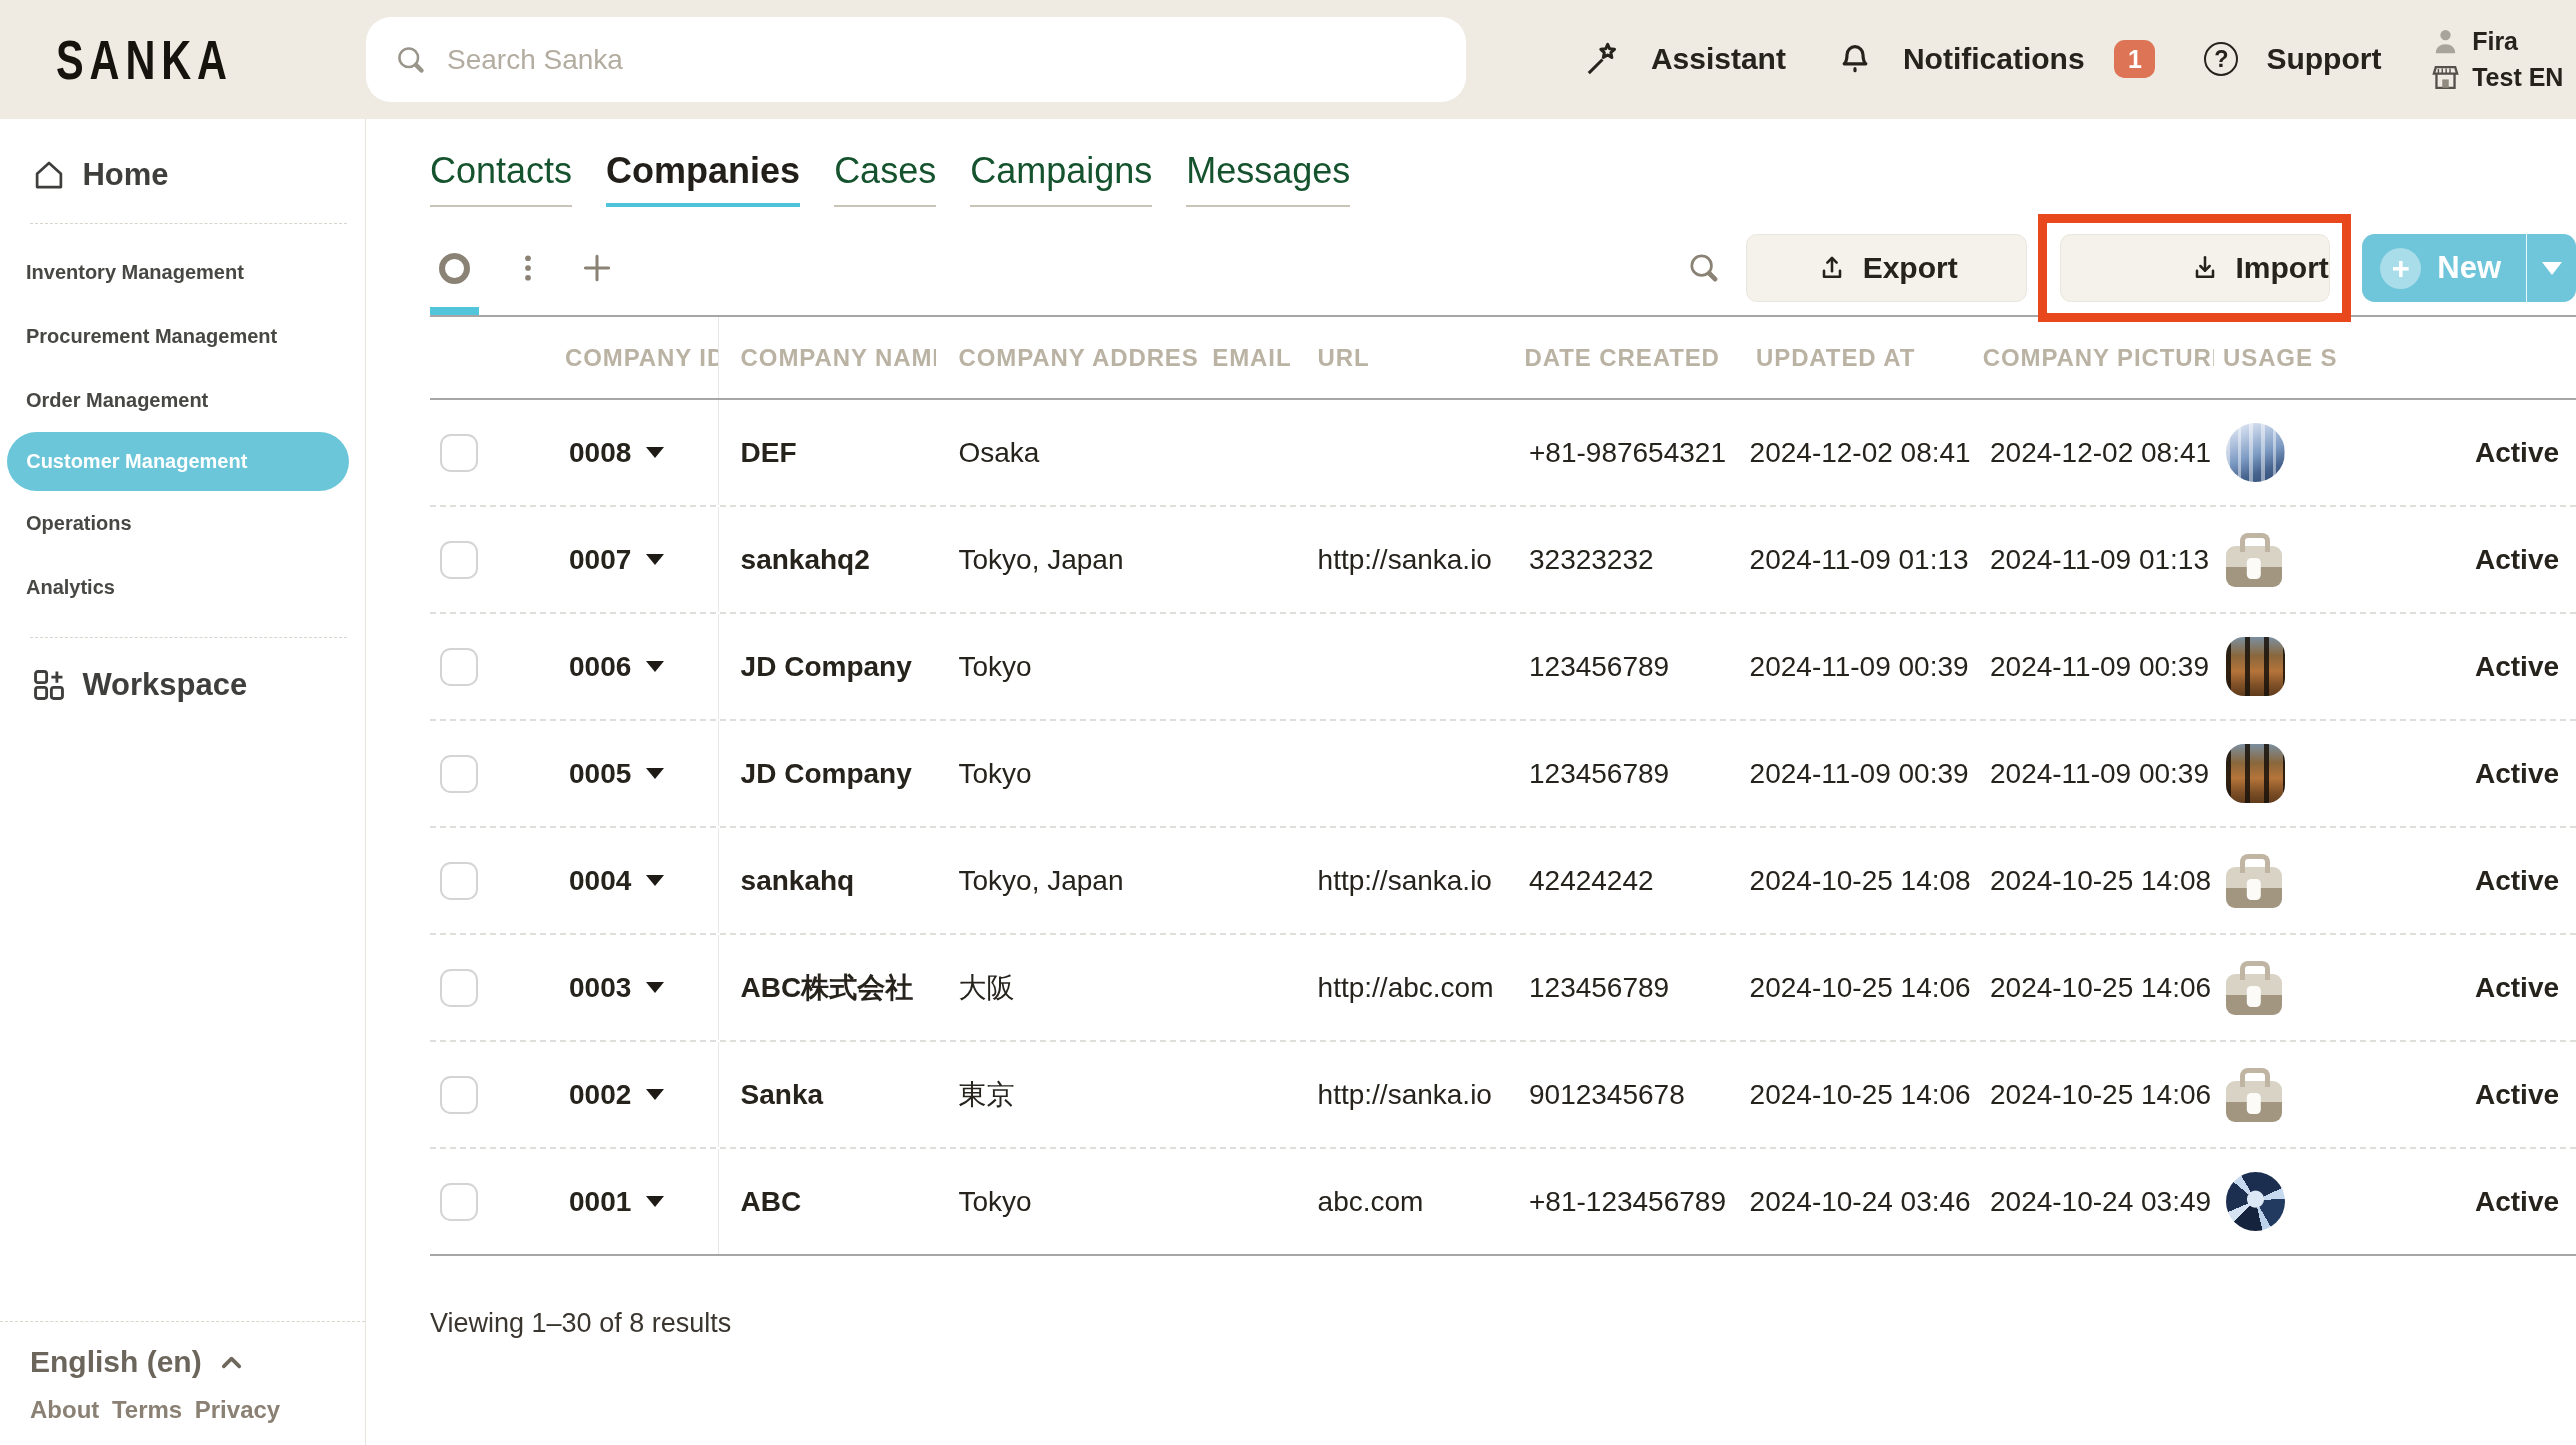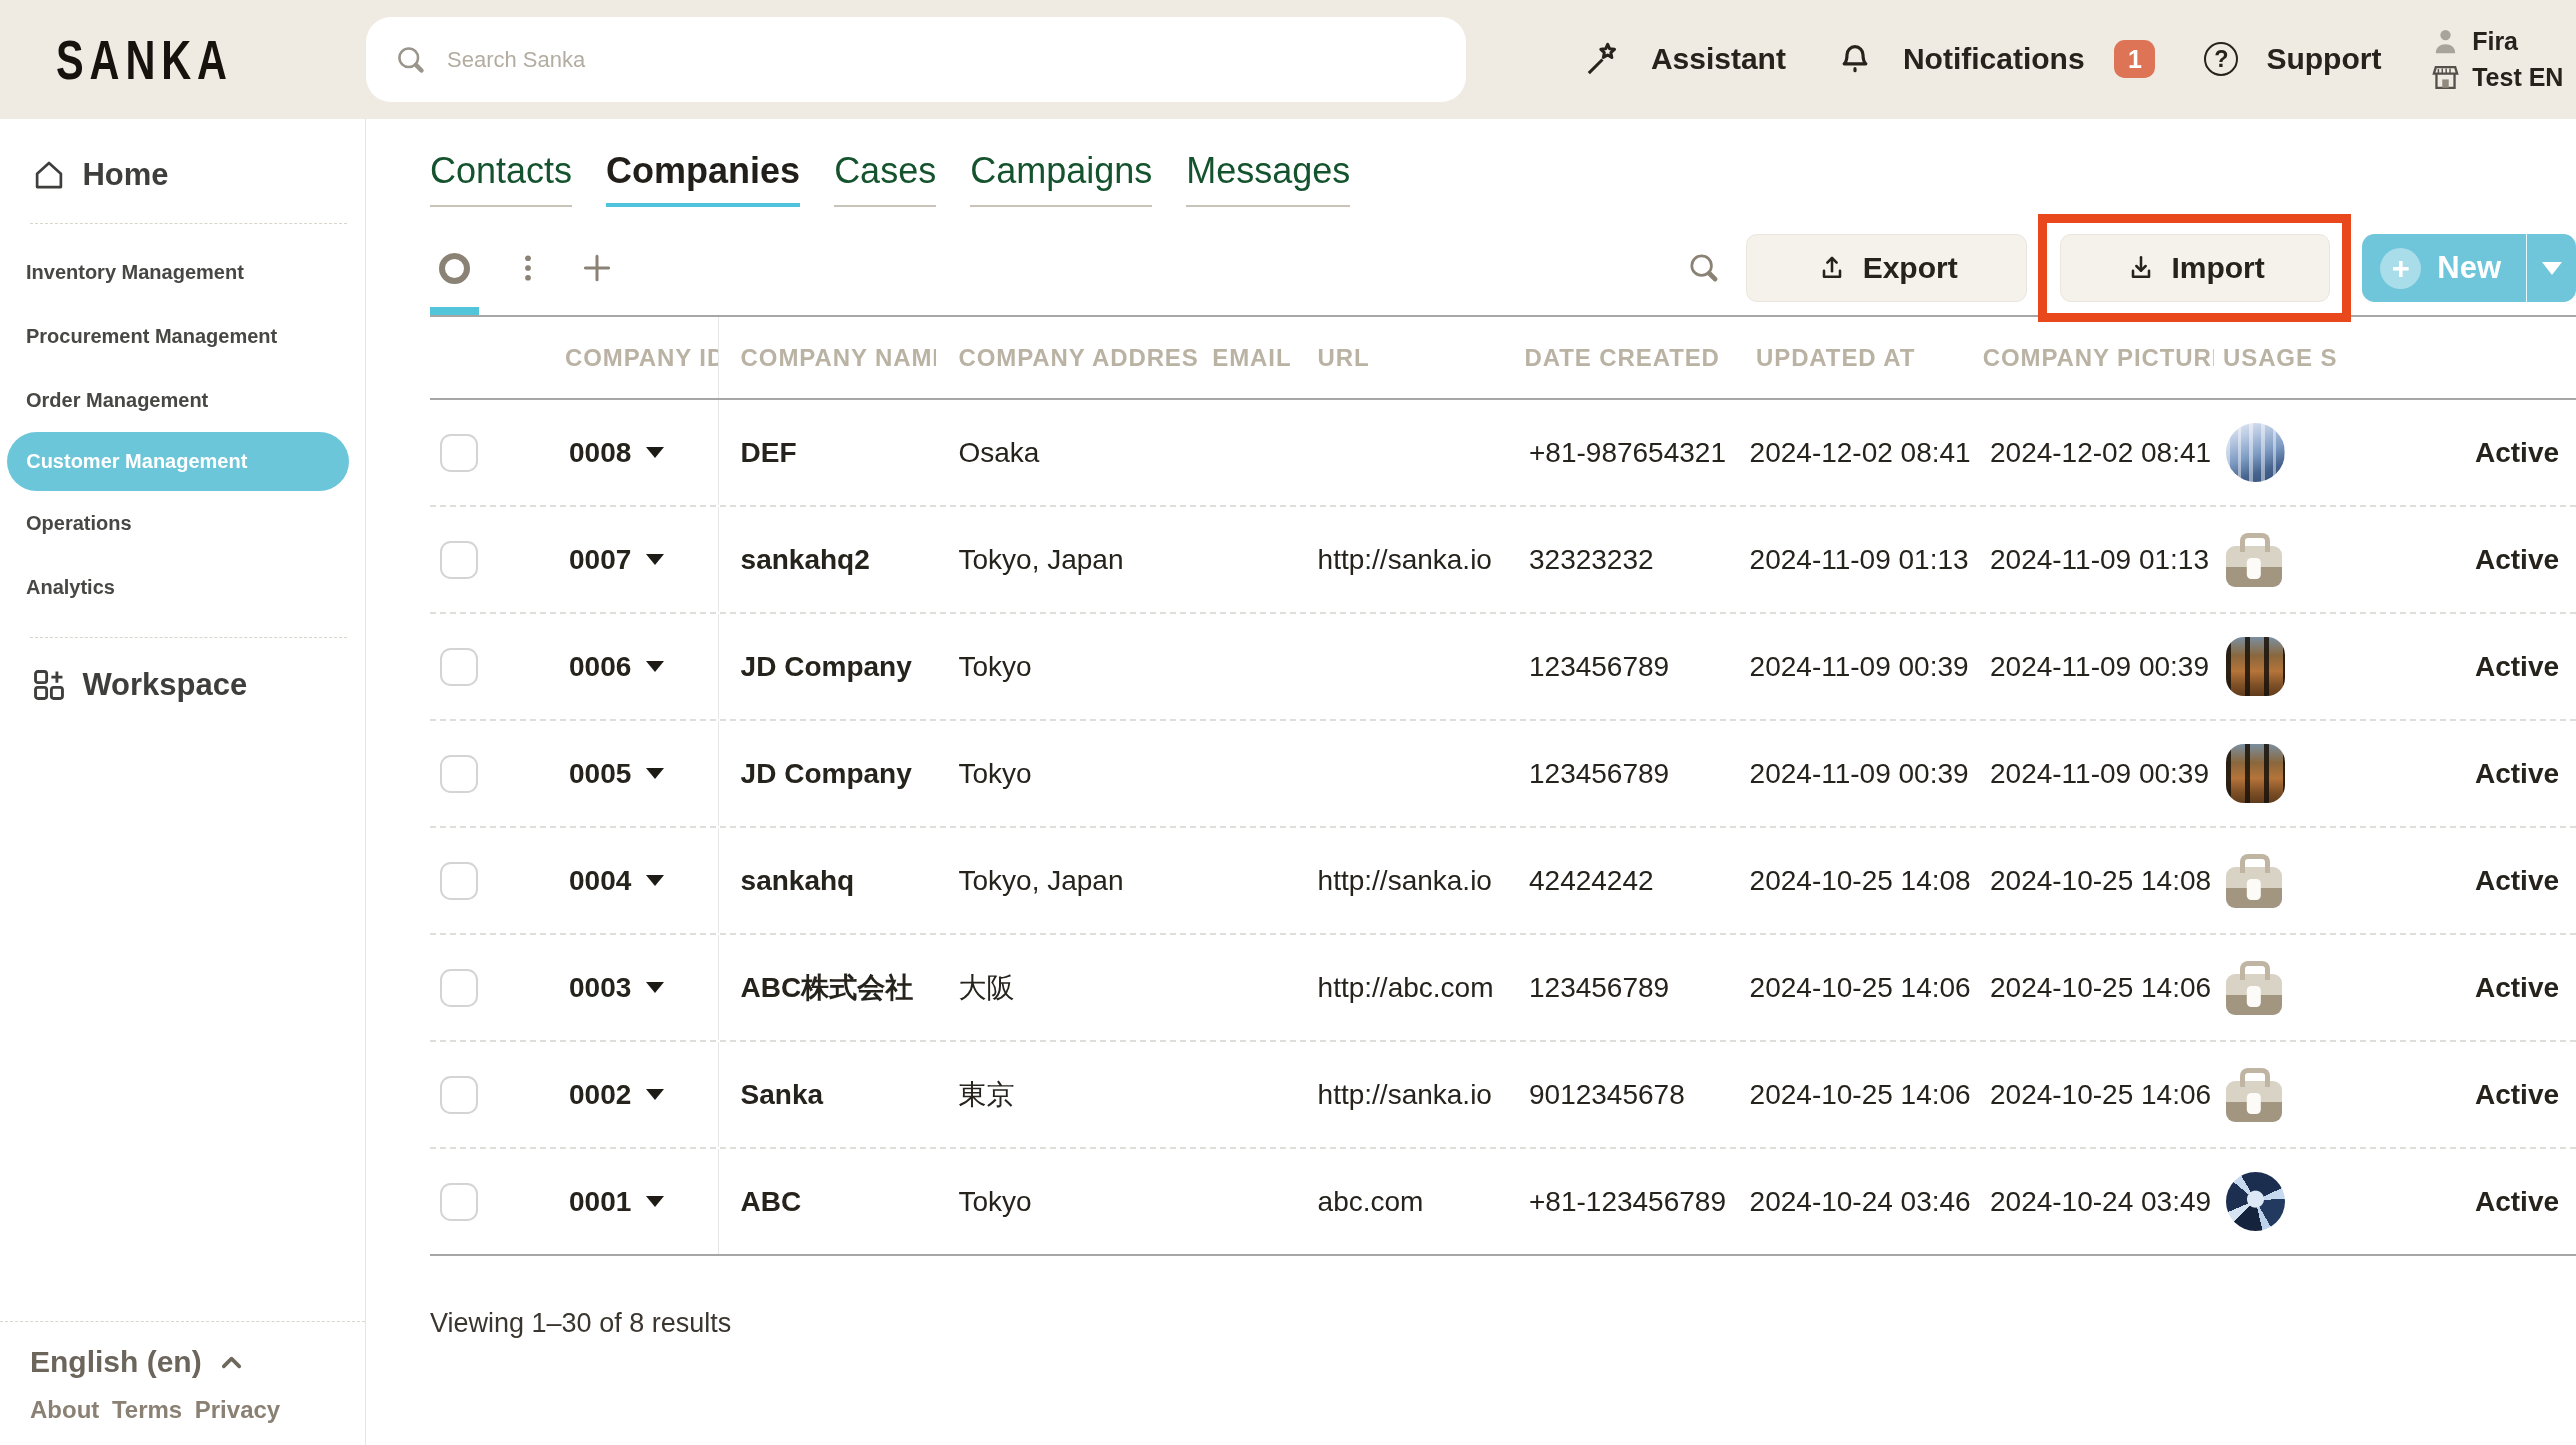--- a/index.html
+++ b/index.html
@@ -19,21 +19,21 @@
     margin-left: 56px; font-size: 56px; font-weight: 800; letter-spacing: 8px;
     color: #16130F; transform: scaleX(.74); transform-origin: left center; white-space: nowrap;
   }
   .search-pill {
     width: 1100px; height: 85px; background: #fff; border-radius: 25px;
     display: flex; align-items: center; padding: 0 27px; gap: 18px;
   }
   .search-pill svg { flex: none; }
   .search-pill input {
     border: none; outline: none; background: transparent; flex: 1;
-    font-size: 22px; font-family: inherit; color: #26221C;
+    font-size: 28px; font-family: inherit; color: #26221C;
   }
   .search-pill input::placeholder { color: #B3ACA0; }
   .top-right {
     margin-left: auto; display: flex; align-items: center; gap: 49px; padding-right: 12.6px;
   }
   .top-item { display: flex; align-items: center; gap: 28px; font-size: 30px; font-weight: 700; cursor: pointer; }
   .badge {
     min-width: 41px; height: 38px; border-radius: 10.8px; background: #DD7456;
     color: #fff; font-size: 25px; font-weight: 700; display: flex; align-items: center;
     justify-content: center; padding: 0 9px; margin-left: 1.8px;
@@ -89,21 +89,21 @@
   .view-tab::after { content: ""; position: absolute; left: 0; right: 0; bottom: 0; height: 8px; background: #52C5DB; }
   .icon-btn { display: flex; align-items: center; justify-content: center; cursor: pointer; color: #8A8274; }
 
   .toolbar-right { margin-left: auto; display: flex; align-items: center; gap: 23.4px; }
   .btn {
     height: 68px; border-radius: 10.8px; background: #F5F2EB; border: 1.8px solid #EAE6DD;
     display: flex; align-items: center; justify-content: center; gap: 14.4px;
     font-size: 30px; font-weight: 700; color: #26221C; cursor: pointer;
   }
   .btn-export { width: 281px; }
-  .btn-import { width: 270px; }
+  .btn-import { width: 270px; justify-content: flex-end; }
   .red-annot {
     border: 9px solid #E8481C; padding: 10.8px 12.6px; margin: -20px -12.6px; z-index: 5; position: relative;
   }
   .btn-new {
     display: flex; align-items: stretch; height: 68px; border-radius: 12.6px; overflow: hidden;
     background: #6FC6DA; cursor: pointer;
   }
   .new-main { display: flex; align-items: center; gap: 16px; padding: 0 25px 0 18px; }
   .plus-circle {
     width: 41px; height: 41px; border-radius: 50%; background: rgba(255,255,255,.4);

